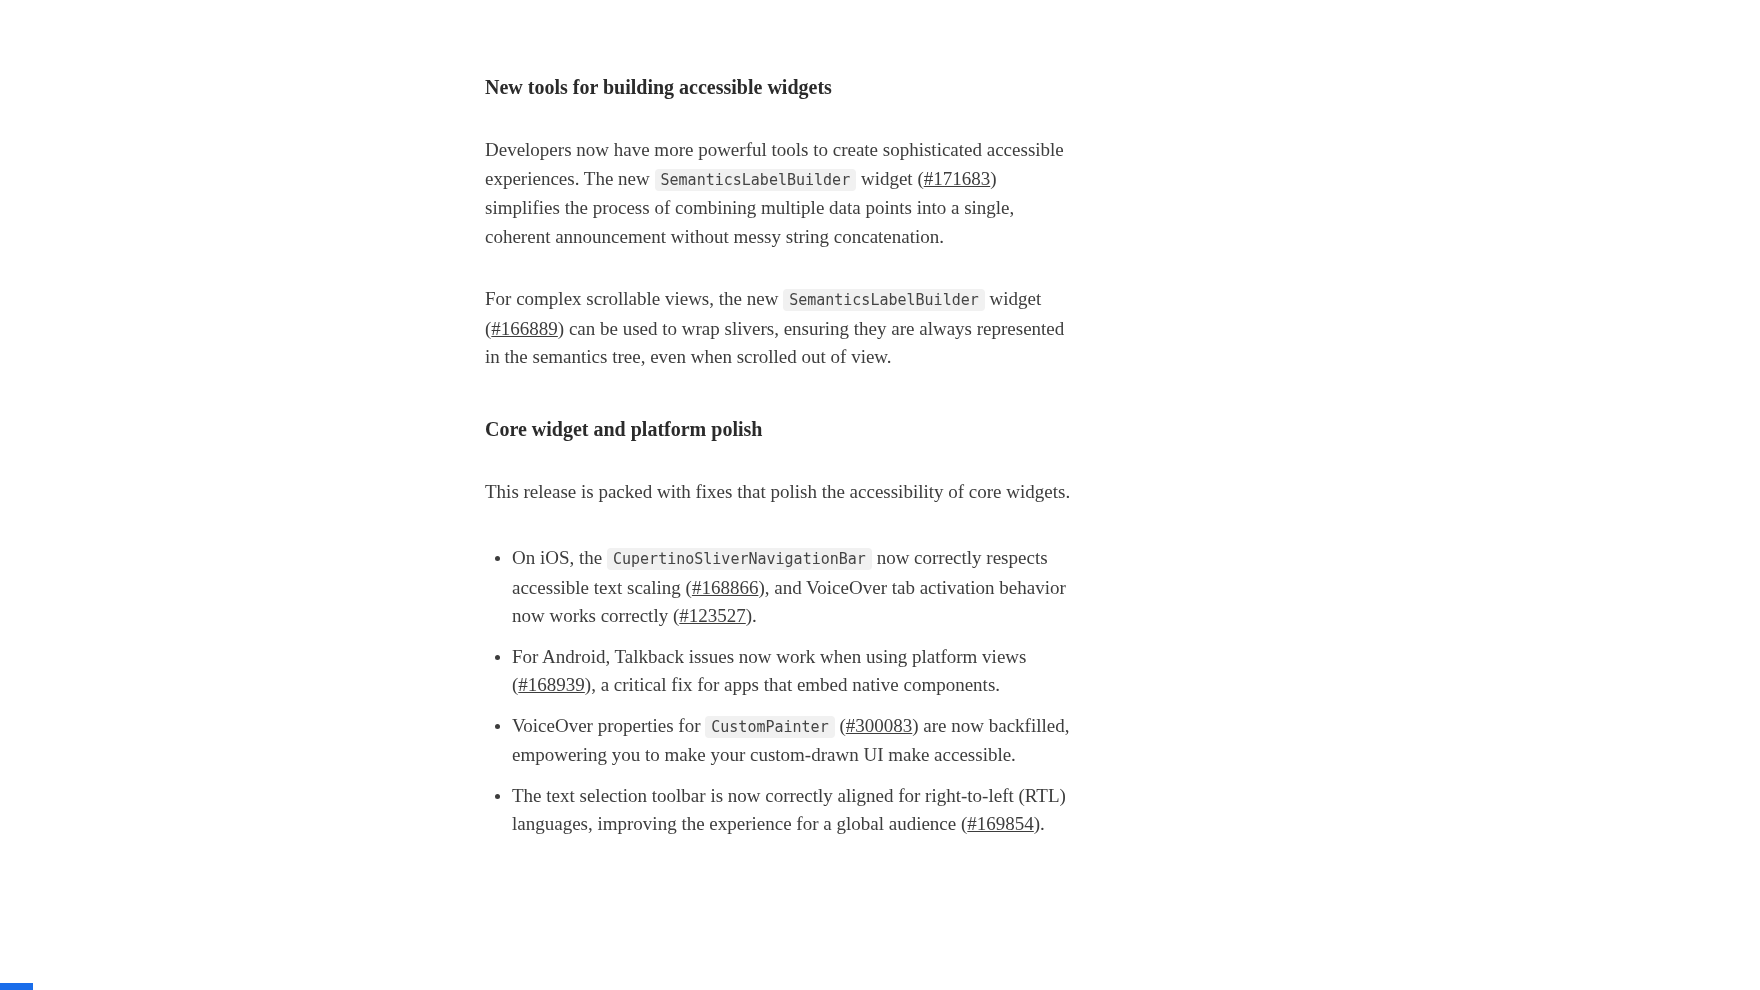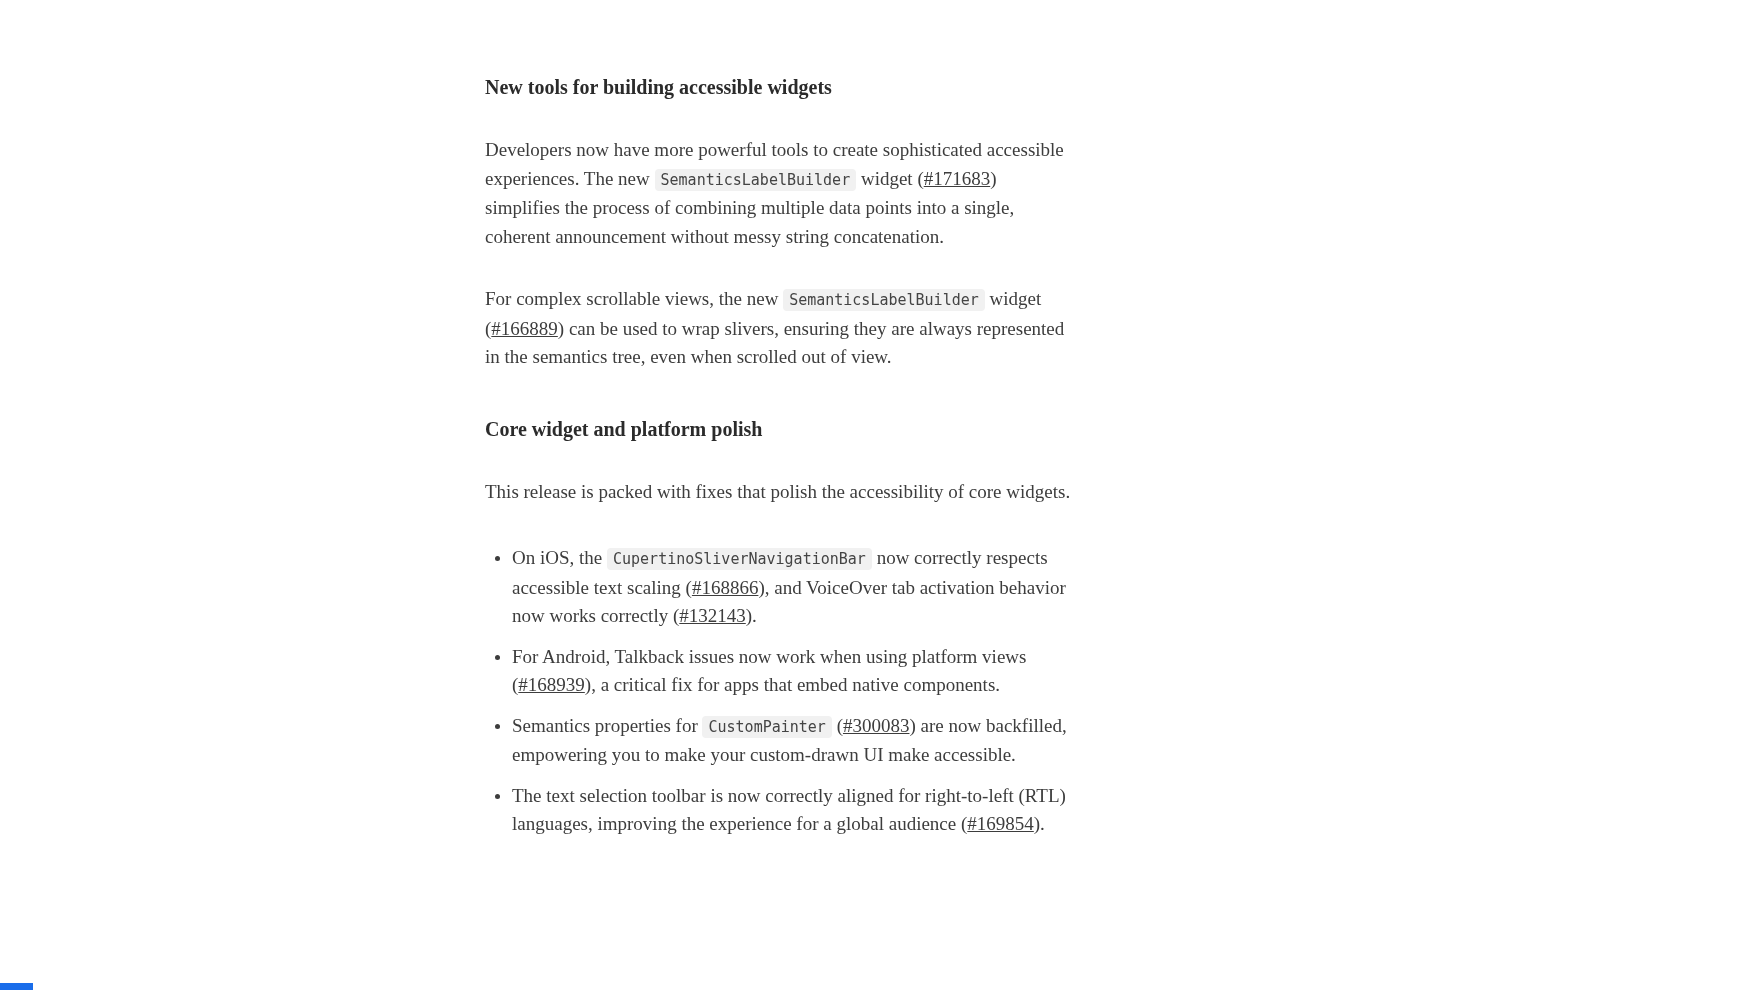--- a/index.html
+++ b/index.html
@@ -76,20 +76,20 @@
 </head>
 <body>
 
 <div class="doc" id="doc-root">
     <h3>New tools for building accessible widgets</h3>
     <p><span>Developers now have more powerful tools to create sophisticated accessible experiences. The new </span><code>SemanticsLabelBuilder</code><span> widget (</span><a>#171683</a><span>) simplifies the process of combining multiple data points into a single, coherent announcement without messy string concatenation.</span></p>
     <p><span>For complex scrollable views, the new </span><code>SemanticsLabelBuilder</code><span> widget (</span><a>#166889</a><span>) can be used to wrap slivers, ensuring they are always represented in the semantics tree, even when scrolled out of view.</span></p>
     <h3>Core widget and platform polish</h3>
     <p><span>This release is packed with fixes that polish the accessibility of core widgets.</span></p>
     <ul>
-      <li><span>On iOS, the </span><code>CupertinoSliverNavigationBar</code><span> now correctly respects accessible text scaling (</span><a>#168866</a><span>), and VoiceOver tab activation behavior now works correctly (</span><a>#132143</a><span>).</span></li>
+      <li><span>On iOS, the </span><code>CupertinoSliverNavigationBar</code><span> now correctly respects accessible text scaling (</span><a>#168866</a><span>), and VoiceOver tab activation behavior now works correctly (</span><a>#123527</a><span>).</span></li>
       <li><span>For Android, Talkback issues now work when using platform views (</span><a>#168939</a><span>), a critical fix for apps that embed native components.</span></li>
-      <li><span>Semantics properties for </span><code>CustomPainter</code><span> (</span><a>#300083</a><span>) are now backfilled, empowering you to make your custom-drawn UI make accessible.</span></li>
+      <li><span>VoiceOver properties for </span><code>CustomPainter</code><span> (</span><a>#300083</a><span>) are now backfilled, empowering you to make your custom-drawn UI make accessible.</span></li>
       <li><span>The text selection toolbar is now correctly aligned for right-to-left (RTL) languages, improving the experience for a global audience (</span><a>#169854</a><span>).</span></li>
     </ul>
   </div>
 
 <div class="bottom-fragment" style="background: rgb(26, 109, 234);"></div>
 
 </body></html>

